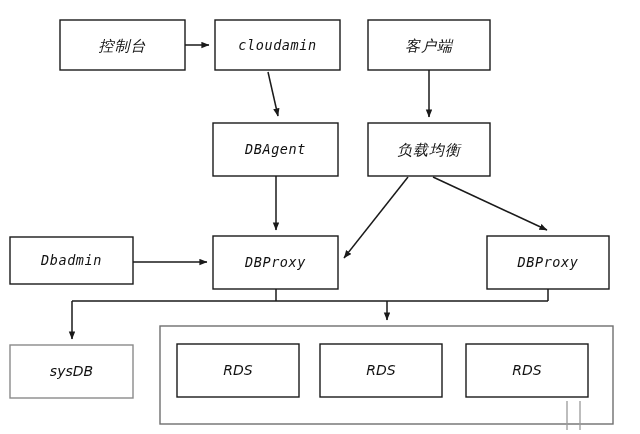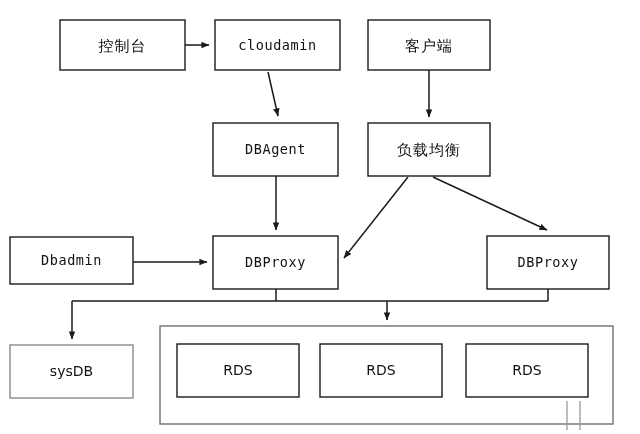--- a/index.html
+++ b/index.html
@@ -11,20 +11,21 @@
     width: 640px;
     height: 434px;
     font-family: "DejaVu Sans", sans-serif;
     overflow: hidden;
   }
   #diagram-root {
     position: relative;
     width: 640px;
     height: 329px;
     background: #ffffff;
+    font-style: italic;
   }
   svg#diagram {
     display: block;
     width: 640px;
     height: 434px;
   }
   .node-rect {
     fill: #ffffff;
     stroke: #1a1a1a;
     stroke-width: 1.4;

